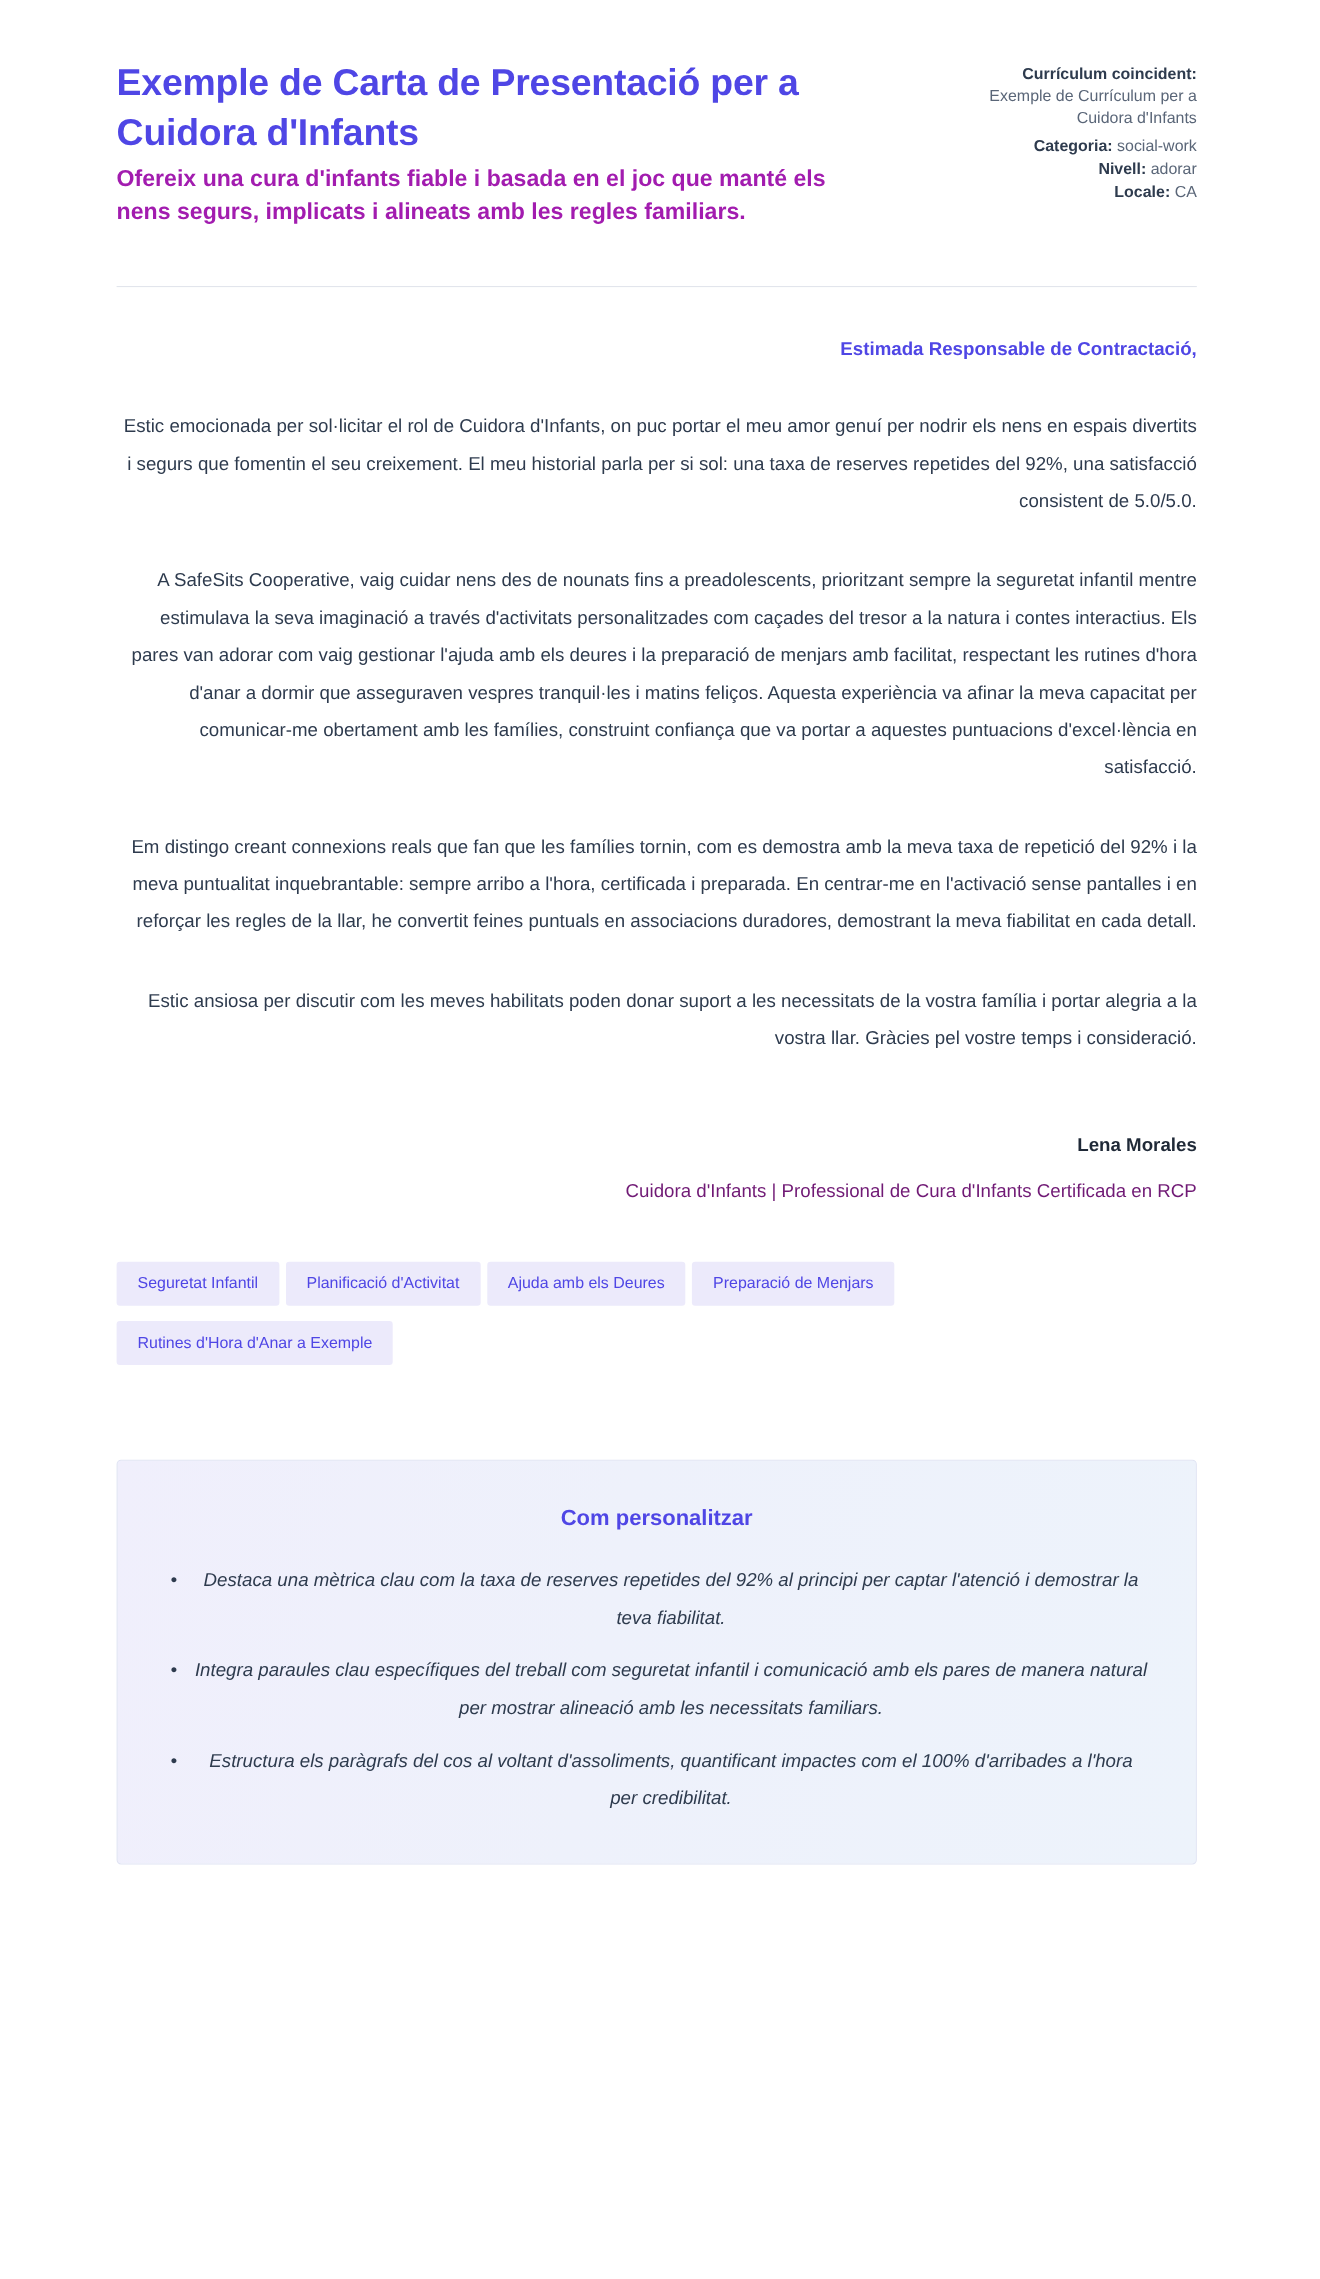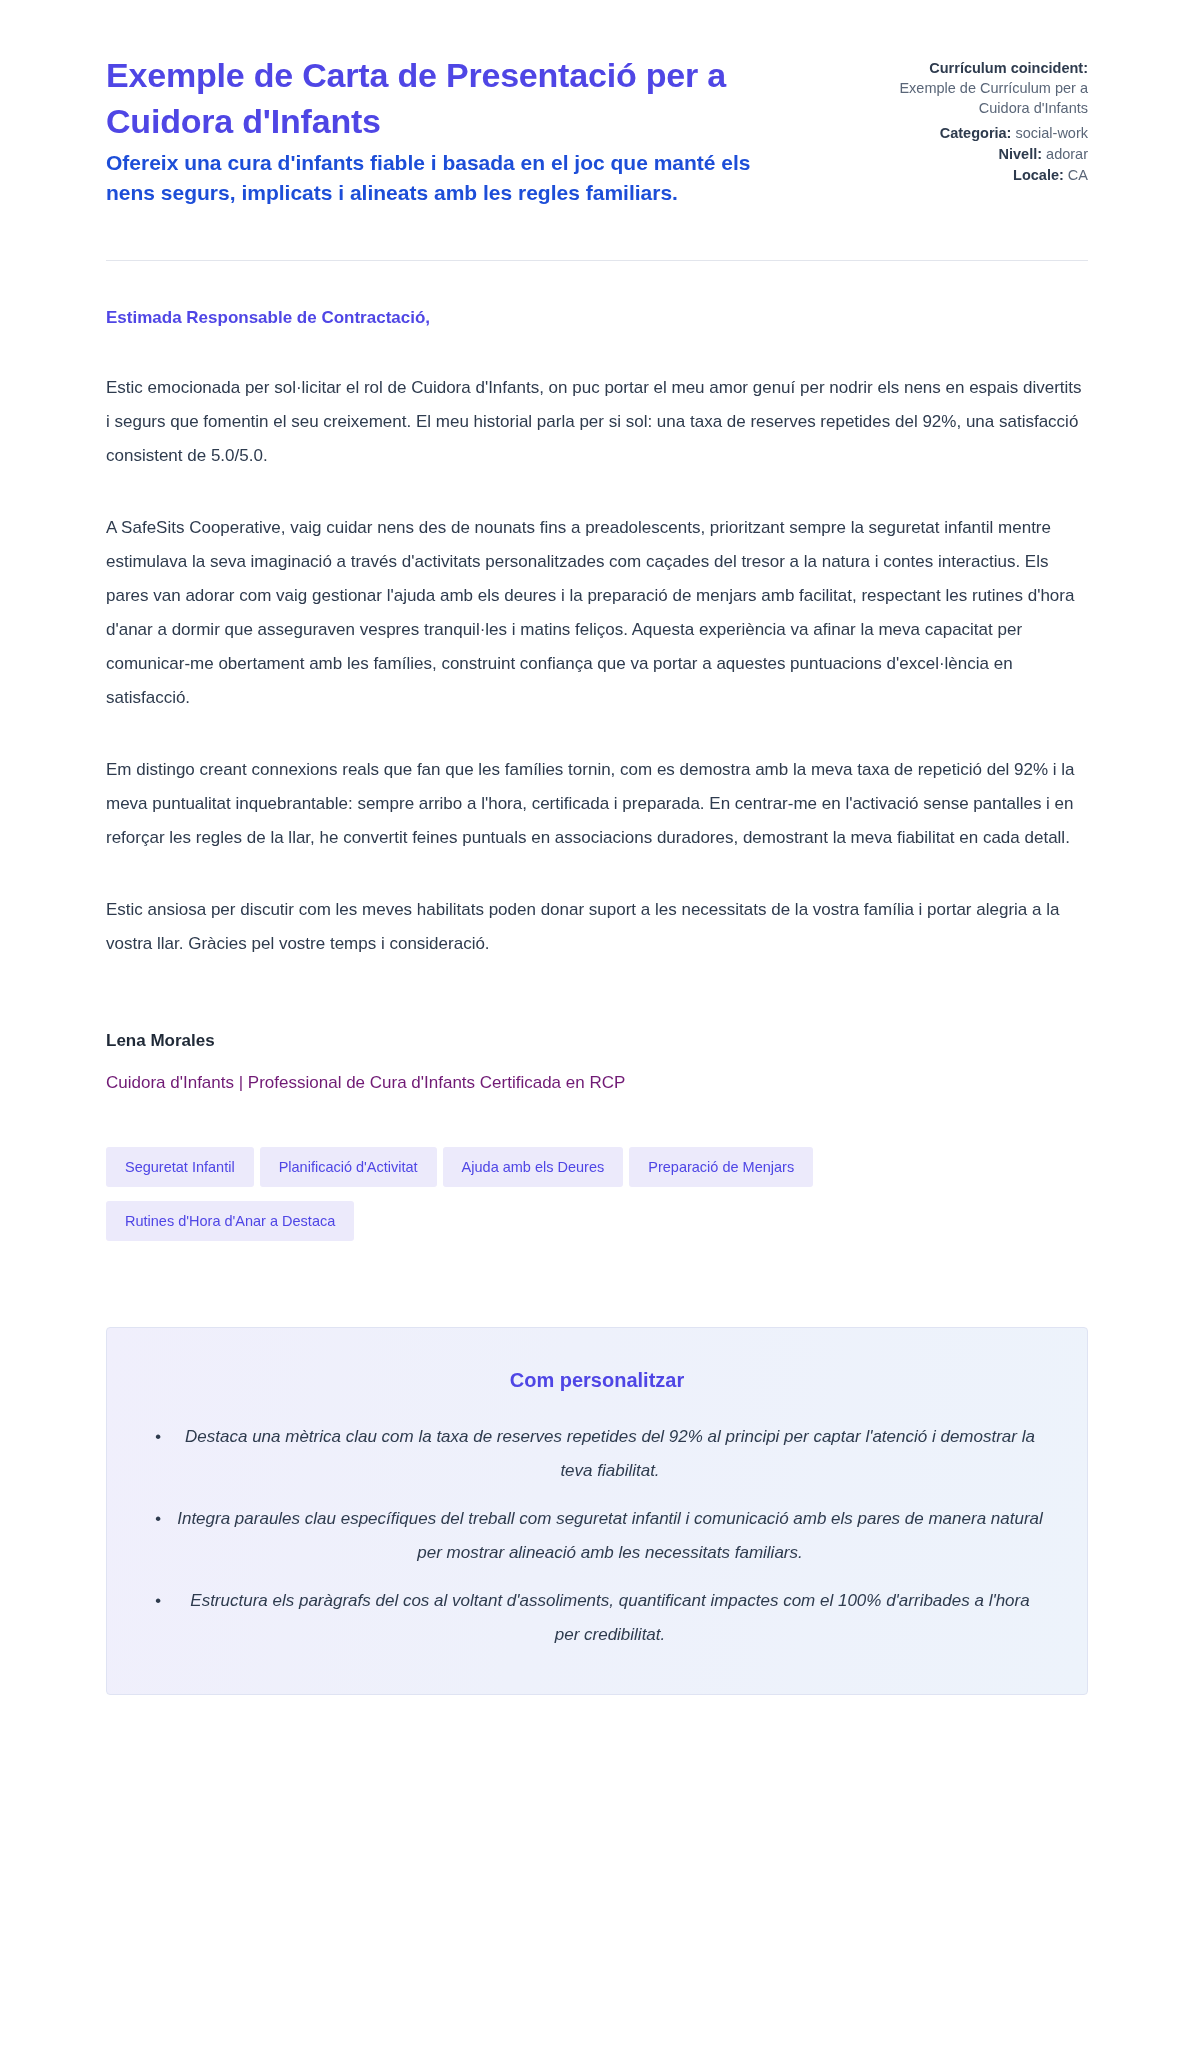--- a/index.html
+++ b/index.html
@@ -38,21 +38,21 @@
     line-height: 46px;
     font-weight: bold;
     color: #4f46e5;
     letter-spacing: -0.2px;
   }
   .doc-subtitle {
     margin: 4px 0 0 0;
     font-size: 21px;
     line-height: 30px;
     font-weight: bold;
-    color: #1d4ed8;
+    color: #a21caf;
   }
 
   .header-right {
     flex: 0 0 auto;
     width: 240px;
     text-align: right;
     font-size: 14.5px;
     line-height: 20px;
     color: #4a5568;
     padding-top: 6px;
@@ -69,21 +69,21 @@
     color: #5a6678;
   }
 
   .divider {
     margin: 52px 0 0 0;
     border: 0;
     border-top: 1px solid #e2e5ec;
   }
 
   
-  .letter { padding-top: 44px; }
+  .letter { padding-top: 44px; text-align: right; }
 
   .salutation {
     margin: 0 0 0 0;
     font-size: 17px;
     font-weight: bold;
     color: #4f46e5;
     line-height: 26px;
   }
 
   .para {
@@ -212,21 +212,21 @@
     <div class="signature">
       <p class="sig-name">Lena Morales</p>
       <p class="sig-role">Cuidora d'Infants | Professional de Cura d'Infants Certificada en RCP</p>
     </div>
 
     <div class="tags">
       <span class="tag">Seguretat Infantil</span>
       <span class="tag">Planificació d'Activitat</span>
       <span class="tag">Ajuda amb els Deures</span>
       <span class="tag">Preparació de Menjars</span>
-      <span class="tag">Rutines d'Hora d'Anar a Destaca</span>
+      <span class="tag">Rutines d'Hora d'Anar a Exemple</span>
     </div>
   </div>
 
   <div class="callout">
     <h2 class="callout-title">Com personalitzar</h2>
     <ul class="callout-list">
       <li>Destaca una mètrica clau com la taxa de reserves repetides del 92% al principi per captar l'atenció i demostrar la teva fiabilitat.</li>
       <li>Integra paraules clau específiques del treball com seguretat infantil i comunicació amb els pares de manera natural per mostrar alineació amb les necessitats familiars.</li>
       <li>Estructura els paràgrafs del cos al voltant d'assoliments, quantificant impactes com el 100% d'arribades a l'hora per credibilitat.</li>
     </ul>

